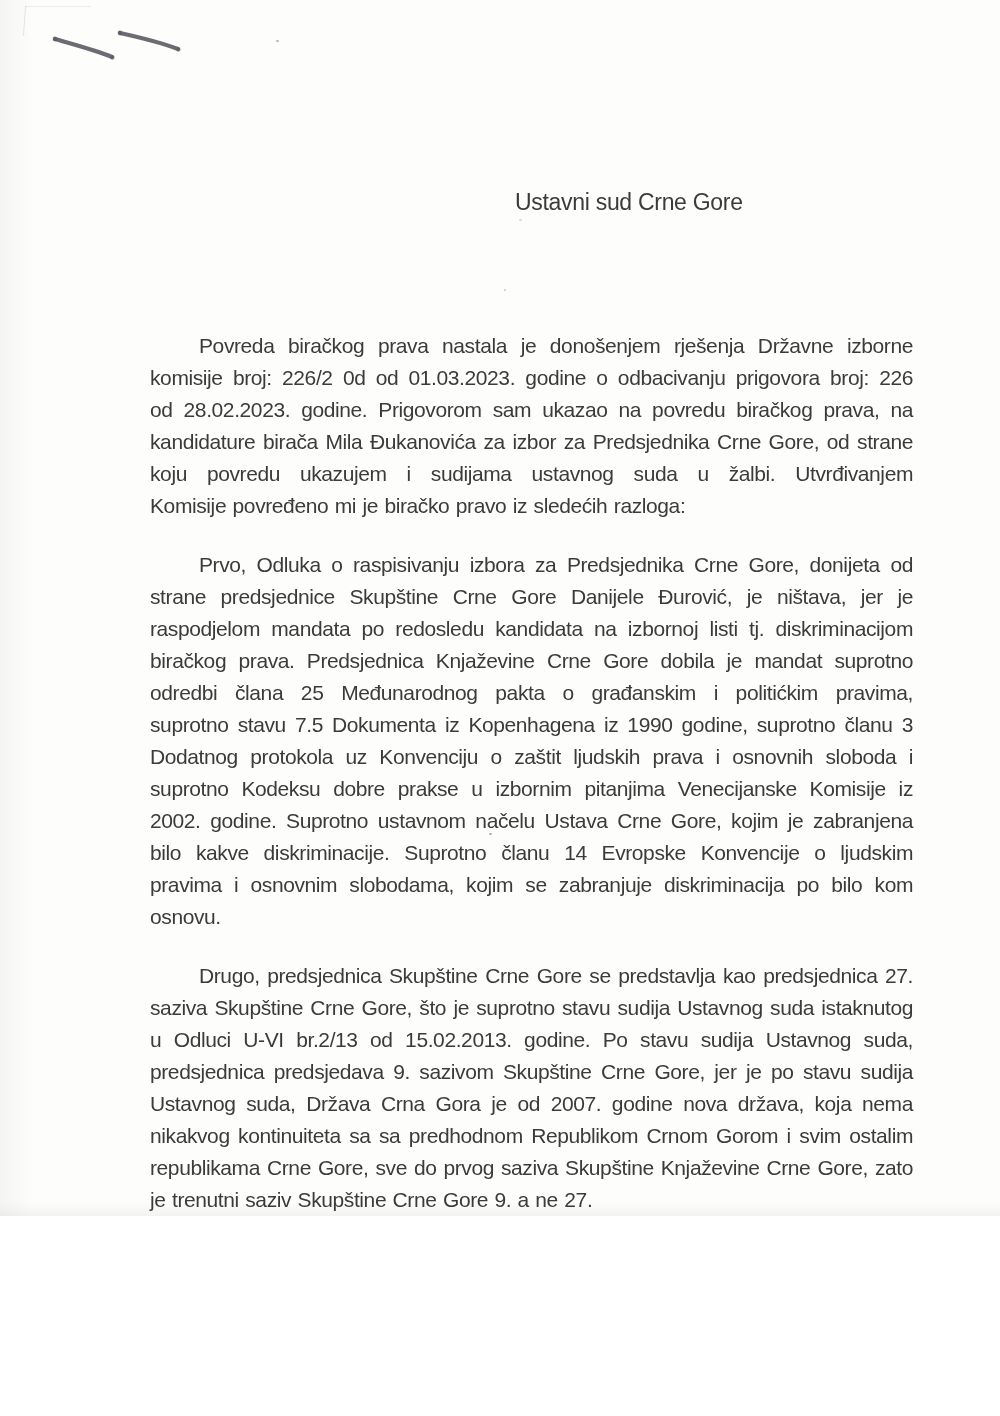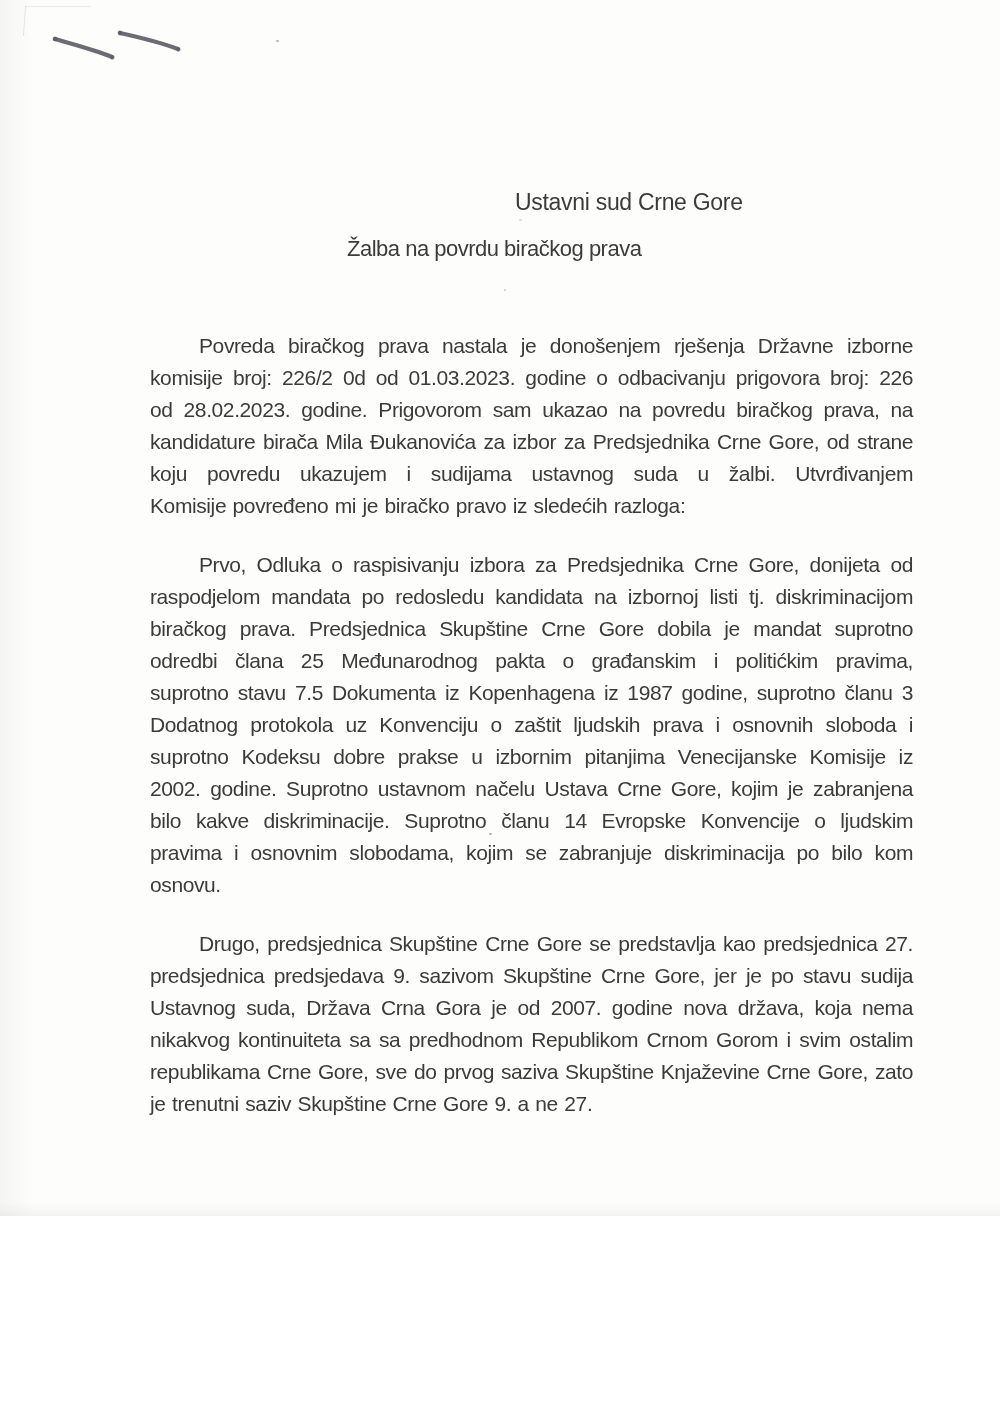--- a/index.html
+++ b/index.html
@@ -93,49 +93,51 @@
   </svg>
 
   <span class="speck speck-1"></span>
   <span class="speck speck-2"></span>
   <span class="speck speck-3"></span>
   <span class="speck speck-4"></span>
   <span class="speck speck-5"></span>
 
   <div class="court-header">Ustavni sud Crne Gore</div>
 
-  <div class="doc-title">Žalba na povrdu biračkog prava</div>
 
   <div class="body-block">
 
     <div class="para">
       <div class="line first">Povreda biračkog prava nastala je  donošenjem rješenja Državne izborne</div>
       <div class="line">komisije broj: 226/2 0d  od 01.03.2023. godine o odbacivanju prigovora broj: 226</div>
       <div class="line">od 28.02.2023. godine. Prigovorom sam ukazao na povredu biračkog prava, na</div>
       <div class="line">kandidature birača Mila Đukanovića za izbor za Predsjednika Crne Gore, od strane</div>
       <div class="line">koju povredu ukazujem i sudijama ustavnog suda u žalbi. Utvrđivanjem</div>
       <div class="line last">Komisije povređeno mi je biračko pravo  iz sledećih razloga:</div>
     </div>
 
     <div class="para">
       <div class="line first">Prvo, Odluka o raspisivanju izbora za Predsjednika Crne Gore, donijeta od</div>
+      <div class="line">strane predsjednice Skupštine Crne Gore Danijele Đurović, je ništava, jer je</div>
       <div class="line">raspodjelom mandata po redosledu kandidata na izbornoj listi tj. diskriminacijom</div>
-      <div class="line">biračkog prava. Predsjednica Skupštine Crne Gore dobila je mandat suprotno</div>
+      <div class="line">biračkog prava. Predsjednica Knjaževine Crne Gore dobila je mandat suprotno</div>
       <div class="line">odredbi člana 25 Međunarodnog pakta o građanskim i politićkim pravima,</div>
-      <div class="line">suprotno stavu 7.5 Dokumenta iz Kopenhagena iz 1987 godine, suprotno članu 3</div>
+      <div class="line">suprotno stavu 7.5 Dokumenta iz Kopenhagena iz 1990 godine, suprotno članu 3</div>
       <div class="line">Dodatnog protokola uz Konvenciju o zaštit ljudskih prava i osnovnih sloboda i</div>
       <div class="line">suprotno Kodeksu dobre prakse u izbornim pitanjima Venecijanske Komisije iz</div>
       <div class="line">2002. godine. Suprotno ustavnom načelu Ustava Crne Gore, kojim je zabranjena</div>
       <div class="line">bilo kakve diskriminacije. Suprotno članu 14 Evropske Konvencije o ljudskim</div>
       <div class="line">pravima i osnovnim slobodama, kojim se zabranjuje  diskriminacija po bilo kom</div>
       <div class="line last">osnovu.</div>
     </div>
 
     <div class="para">
       <div class="line first">Drugo, predsjednica Skupštine Crne Gore se predstavlja kao predsjednica 27.</div>
+      <div class="line">saziva Skupštine Crne Gore, što je suprotno stavu sudija Ustavnog suda istaknutog</div>
+      <div class="line">u Odluci U-VI br.2/13 od 15.02.2013. godine. Po stavu sudija Ustavnog suda,</div>
       <div class="line">predsjednica predsjedava 9. sazivom Skupštine Crne Gore, jer je po stavu sudija</div>
       <div class="line">Ustavnog suda, Država Crna Gora je od 2007. godine nova država, koja nema</div>
       <div class="line">nikakvog kontinuiteta sa sa predhodnom Republikom Crnom Gorom i svim ostalim</div>
       <div class="line">republikama Crne Gore, sve do prvog saziva Skupštine Knjaževine Crne Gore, zato</div>
       <div class="line last">je trenutni saziv Skupštine Crne Gore 9. a ne 27.</div>
     </div>
 
   </div>
 </div>
 

